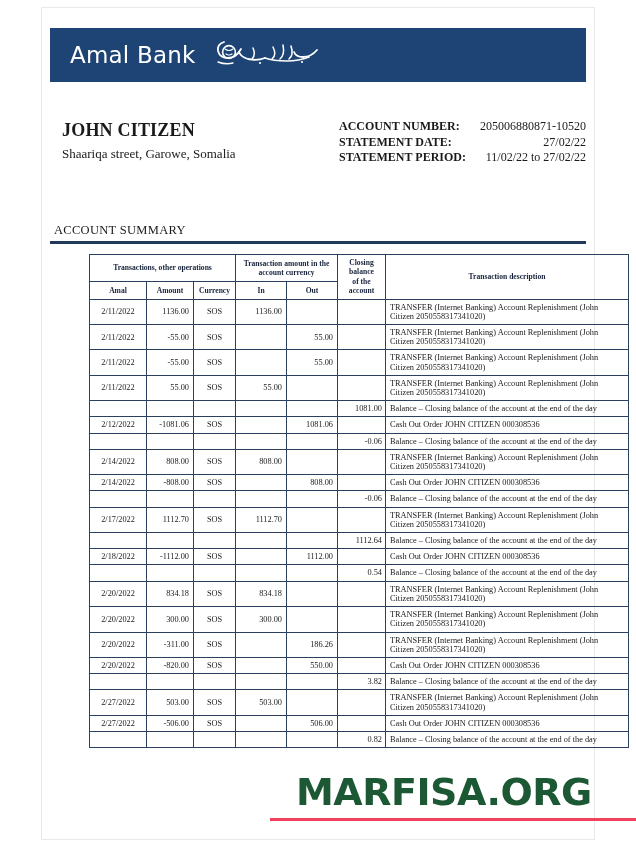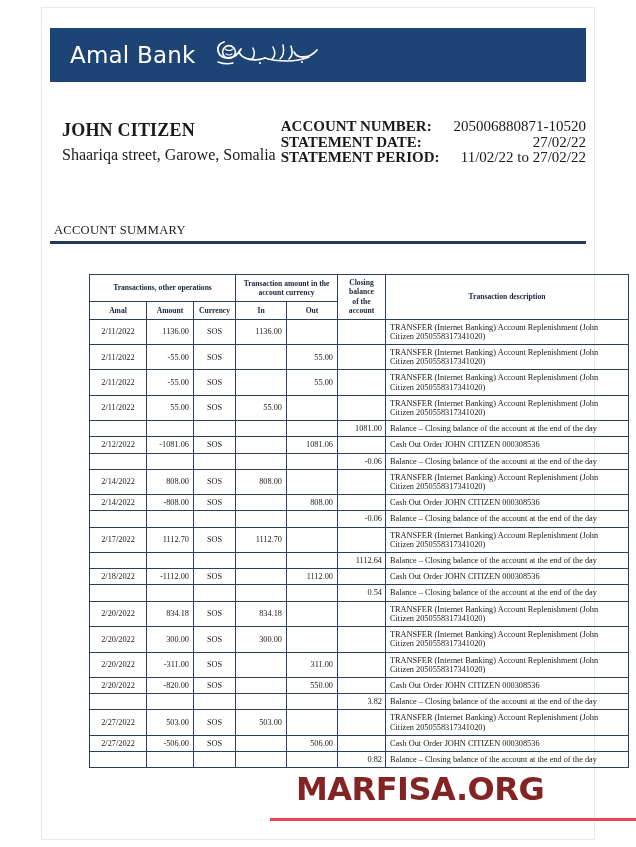--- a/index.html
+++ b/index.html
@@ -67,25 +67,25 @@
   .customer {
     padding-left: 12px;
   }
   .customer-name {
     font-weight: bold;
     font-size: 18px;
     letter-spacing: 0.2px;
     margin-bottom: 5px;
   }
   .customer-address {
-    font-size: 16px;
+    font-size: 13px;
   }
   .acct-table {
     border-collapse: collapse;
-    font-size: 15px;
+    font-size: 12px;
   }
   .acct-table td {
     padding: 0 0 2px 0;
     white-space: nowrap;
     line-height: 13.5px;
   }
   .acct-label {
     font-weight: bold;
     text-align: left;
     padding-right: 14px !important;
@@ -113,21 +113,20 @@
     background: #21395c;
     width: 100%;
   }
 
   
   .stmt-wrap {
     position: absolute;
     left: 47px;
     top: 246px;
     width: 539px;
-    margin-top: 20px;
   }
   table.stmt {
     border-collapse: collapse;
     width: 539px;
     table-layout: fixed;
     font-size: 8.3px;
   }
   table.stmt th, table.stmt td {
     border: 1px solid #2b3f5e;
     vertical-align: middle;
@@ -183,23 +182,23 @@
   }
   .footer-line.bold { font-weight: bold; padding-top: 3px; }
 
   
   .watermark {
     position: absolute;
     left: 296px;
     top: 770px;
     font-family: "DejaVu Sans", sans-serif;
     font-weight: bold;
-    font-size: 32px;
+    font-size: 38px;
     letter-spacing: -0.5px;
-    color: #7f1d1d;
+    color: #14532d;
     opacity: 0.97;
     z-index: 5;
     white-space: nowrap;
     pointer-events: none;
   }
   .wm-rule {
     position: absolute;
     left: 270px;
     top: 818px;
     width: 366px;
@@ -436,21 +435,21 @@
             <td class="c-in">300.00</td>
             <td class="c-out"></td>
             <td class="c-bal"></td>
             <td class="c-desc">TRANSFER (Internet Banking) Account Replenishment (John Citizen 2050558317341020)</td>
           </tr>
           <tr class="txn">
             <td class="c-date">2/20/2022</td>
             <td class="c-amount">-311.00</td>
             <td class="c-curr">SOS</td>
             <td class="c-in"></td>
-            <td class="c-out">311.00</td>
+            <td class="c-out">186.26</td>
             <td class="c-bal"></td>
             <td class="c-desc">TRANSFER (Internet Banking) Account Replenishment (John Citizen 2050558317341020)</td>
           </tr>
           <tr class="txn">
             <td class="c-date">2/20/2022</td>
             <td class="c-amount">-820.00</td>
             <td class="c-curr">SOS</td>
             <td class="c-in"></td>
             <td class="c-out">550.00</td>
             <td class="c-bal"></td>

